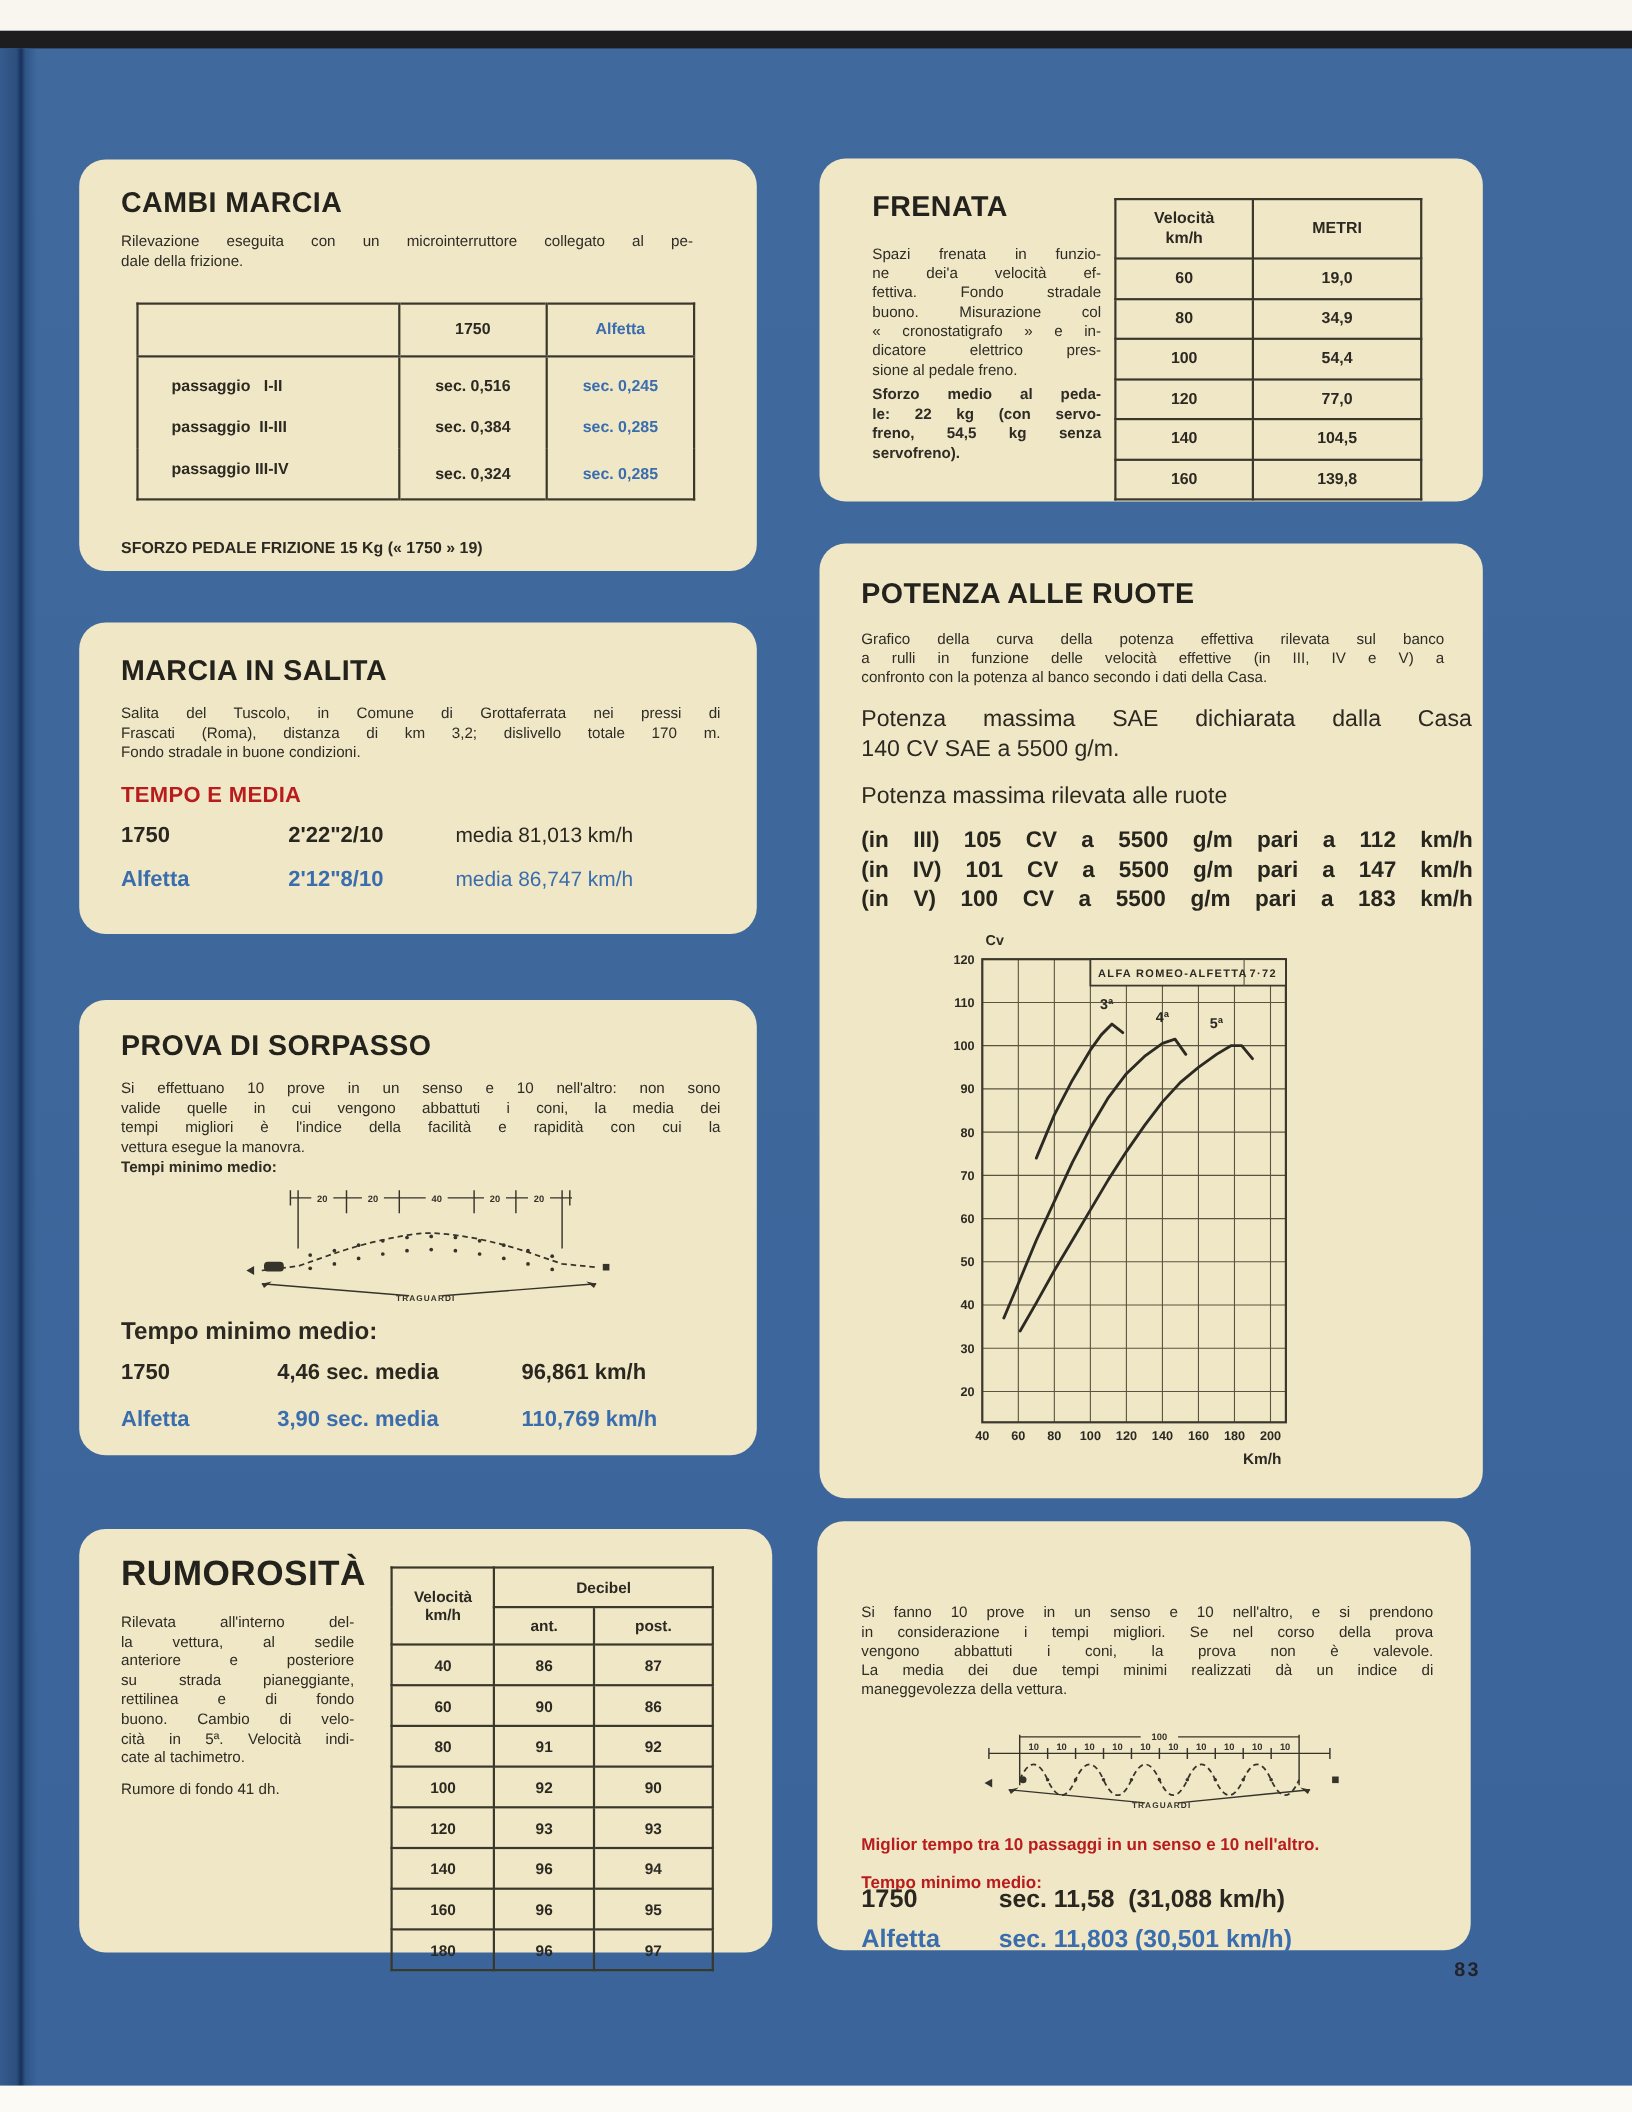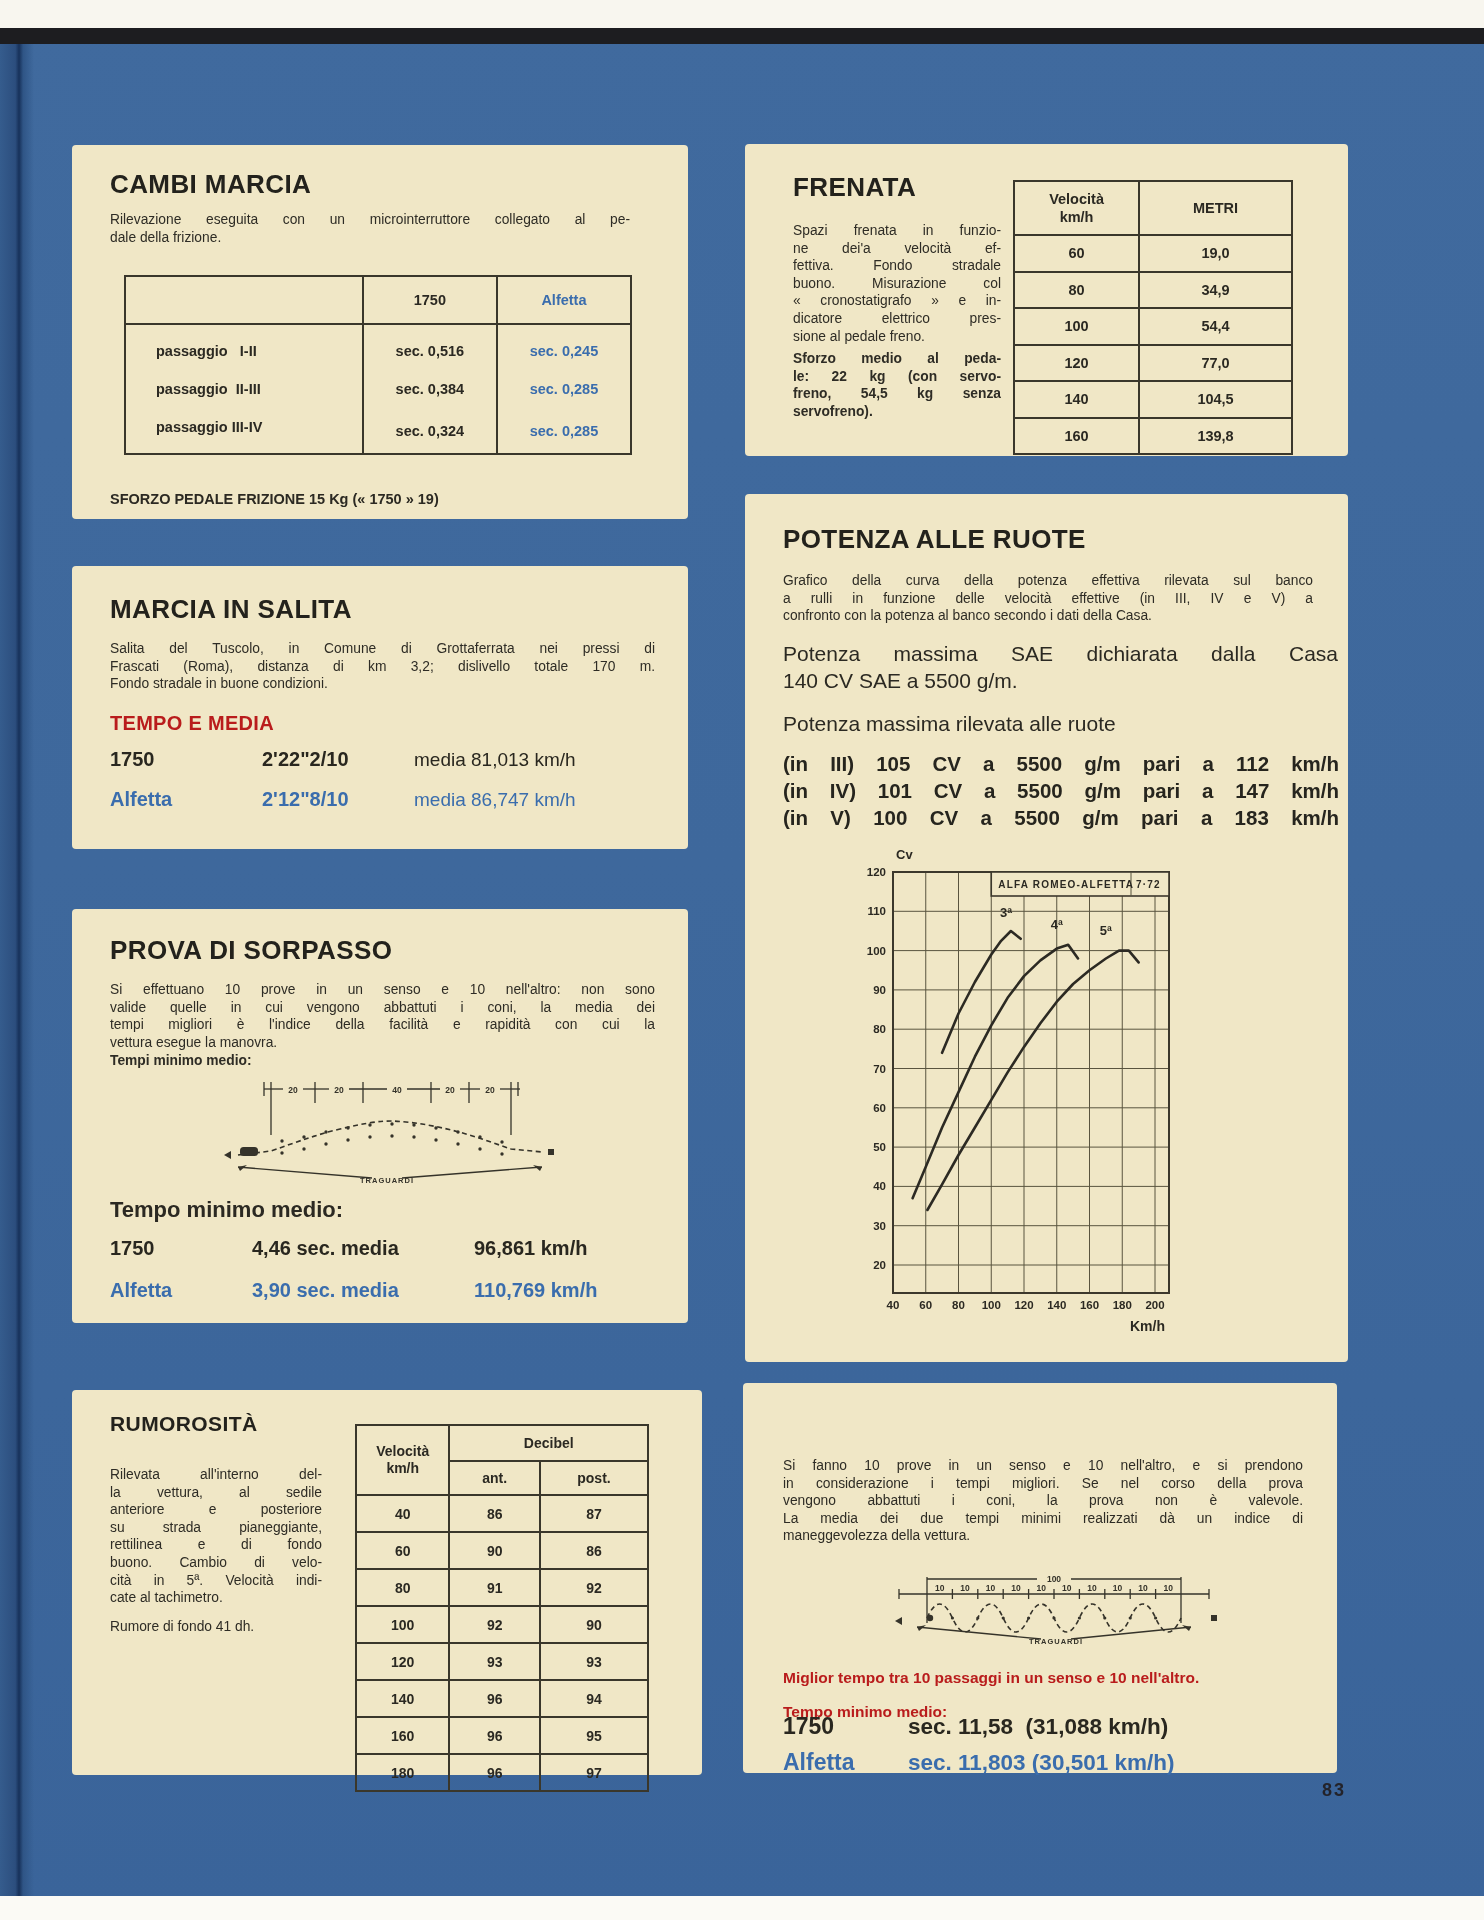--- a/index.html
+++ b/index.html
@@ -6,21 +6,21 @@
   .page{position:relative;width:1484px;height:1920px;overflow:hidden;
         font-family:"Liberation Sans",sans-serif;
         background:linear-gradient(180deg,#406a9e 0%,#3e689c 45%,#3a649a 100%);}
   .top-white{position:absolute;left:0;top:0;width:1484px;height:28px;background:#f8f6ef;}
   .top-black{position:absolute;left:0;top:28px;width:1484px;height:16px;background:#1d1d20;}
   .spine{position:absolute;left:0;top:44px;width:34px;height:1856px;
          background:linear-gradient(90deg,#355c8d 0%,#2c4e7e 45%,#17315a 56%,#2f5586 68%,rgba(62,104,156,0) 100%);}
   .bottom-white{position:absolute;left:0;top:1896px;width:1484px;height:24px;background:#fbfaf5;}
   .page-number{position:absolute;left:1322px;top:1780px;font-size:18px;font-weight:800;color:#23232a;letter-spacing:2px;}
 
-  .panel{position:absolute;background:#f0e7c6;border-radius:4px;color:#29271f;}
+  .panel{position:absolute;background:#f0e7c6;border-radius:24px;color:#29271f;}
   .panel h2{position:absolute;margin:0;font-size:26px;font-weight:800;letter-spacing:.4px;color:#23221c;}
   .body-txt{position:absolute;font-size:13.8px;line-height:17.6px;color:#2e2c25;}
   .jl div{text-align:justify;text-align-last:justify;}
   .jl div:last-child{text-align-last:auto;}
   .bold{font-weight:700;}
   .blue{color:#3a6dad !important;}
 
   
   .cambi-table{position:absolute;left:52px;top:130px;width:508px;border-collapse:collapse;table-layout:fixed;
                border:2.5px solid #3a372b;}
@@ -351,21 +351,21 @@
       <span class="tv">96,861 km/h</span>
     </div>
     <div class="res-row" style="left:38px;top:370px">
       <span class="nm blue" style="width:142px">Alfetta</span>
       <span class="tv blue" style="width:222px">3,90 sec. media</span>
       <span class="tv blue">110,769 km/h</span>
     </div>
   </section>
 
   <section class="panel" style="left:72px;top:1390px;width:630px;height:385px">
-    <h2 style="left:38px;top:22px;font-size:21px">RUMOROSITÀ</h2>
+    <h2 style="left:38px;top:22px;font-size:32px">RUMOROSITÀ</h2>
     <div class="body-txt jl" style="left:38px;top:76px;width:212px">
         <div>Rilevata all'interno del-</div>
         <div>la vettura, al sedile</div>
         <div>anteriore e posteriore</div>
         <div>su strada pianeggiante,</div>
         <div>rettilinea e di fondo</div>
         <div>buono. Cambio di velo-</div>
         <div>cità in 5ª. Velocità indi-</div>
         <div>cate al tachimetro.</div>
       </div>

